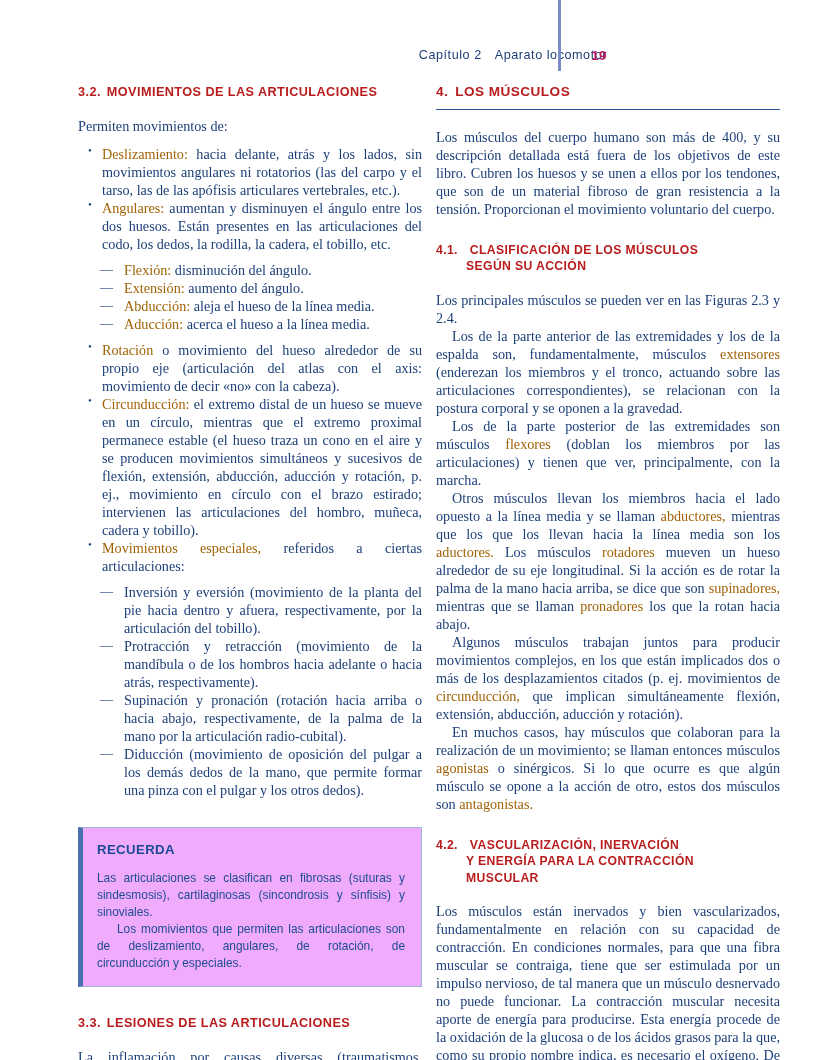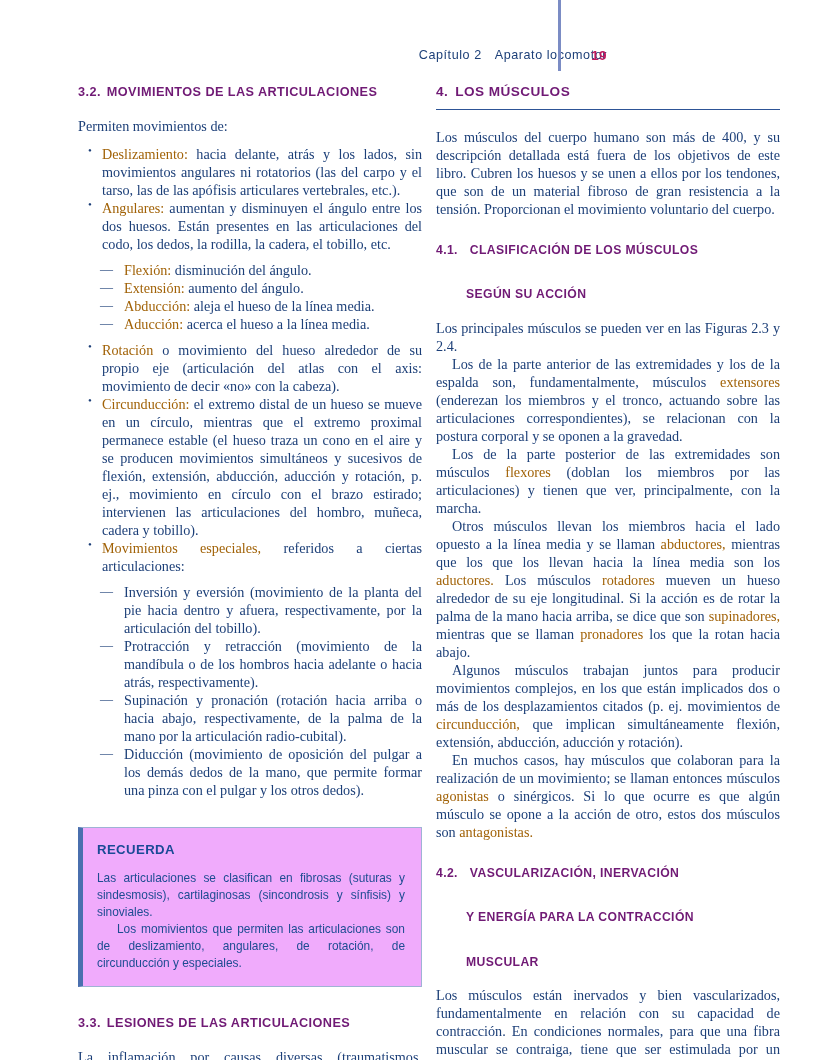--- a/index.html
+++ b/index.html
@@ -67,21 +67,21 @@
     top: 0;
     width: 344px;
   }
   .col-left  { left: 78px; }
   .col-right { left: 436px; }
 
   
   h2.sec-major, h2.sec, h3.subsec {
     font-family: "Liberation Sans", sans-serif;
     font-weight: bold;
-    color: #701a75;
+    color: #b91c1c;
     margin: 0;
   }
   h2.sec-major {
     font-size: 13.6px;
     letter-spacing: 0.45px;
     padding-bottom: 8px;
     border-bottom: 1.6px solid #2d5496;
     line-height: 1.25;
   }
   h2.sec {
@@ -94,21 +94,20 @@
     letter-spacing: 0.38px;
     line-height: 1.35;
   }
   .num { margin-right: 6px; }
   .sec-major .num { margin-right: 7px; }
   .subsec .num { margin-right: 12px; }
   .subsec .ttl { display: inline; }
   .subsec-cont {
     display: block;
     padding-left: 30px;
-    margin-top: 28px;
   }
 
   
   p.body {
     font-size: 14.2px;
     line-height: 1.268;
     margin: 0;
     text-align: justify;
     text-justify: inter-word;
     hyphens: manual;

